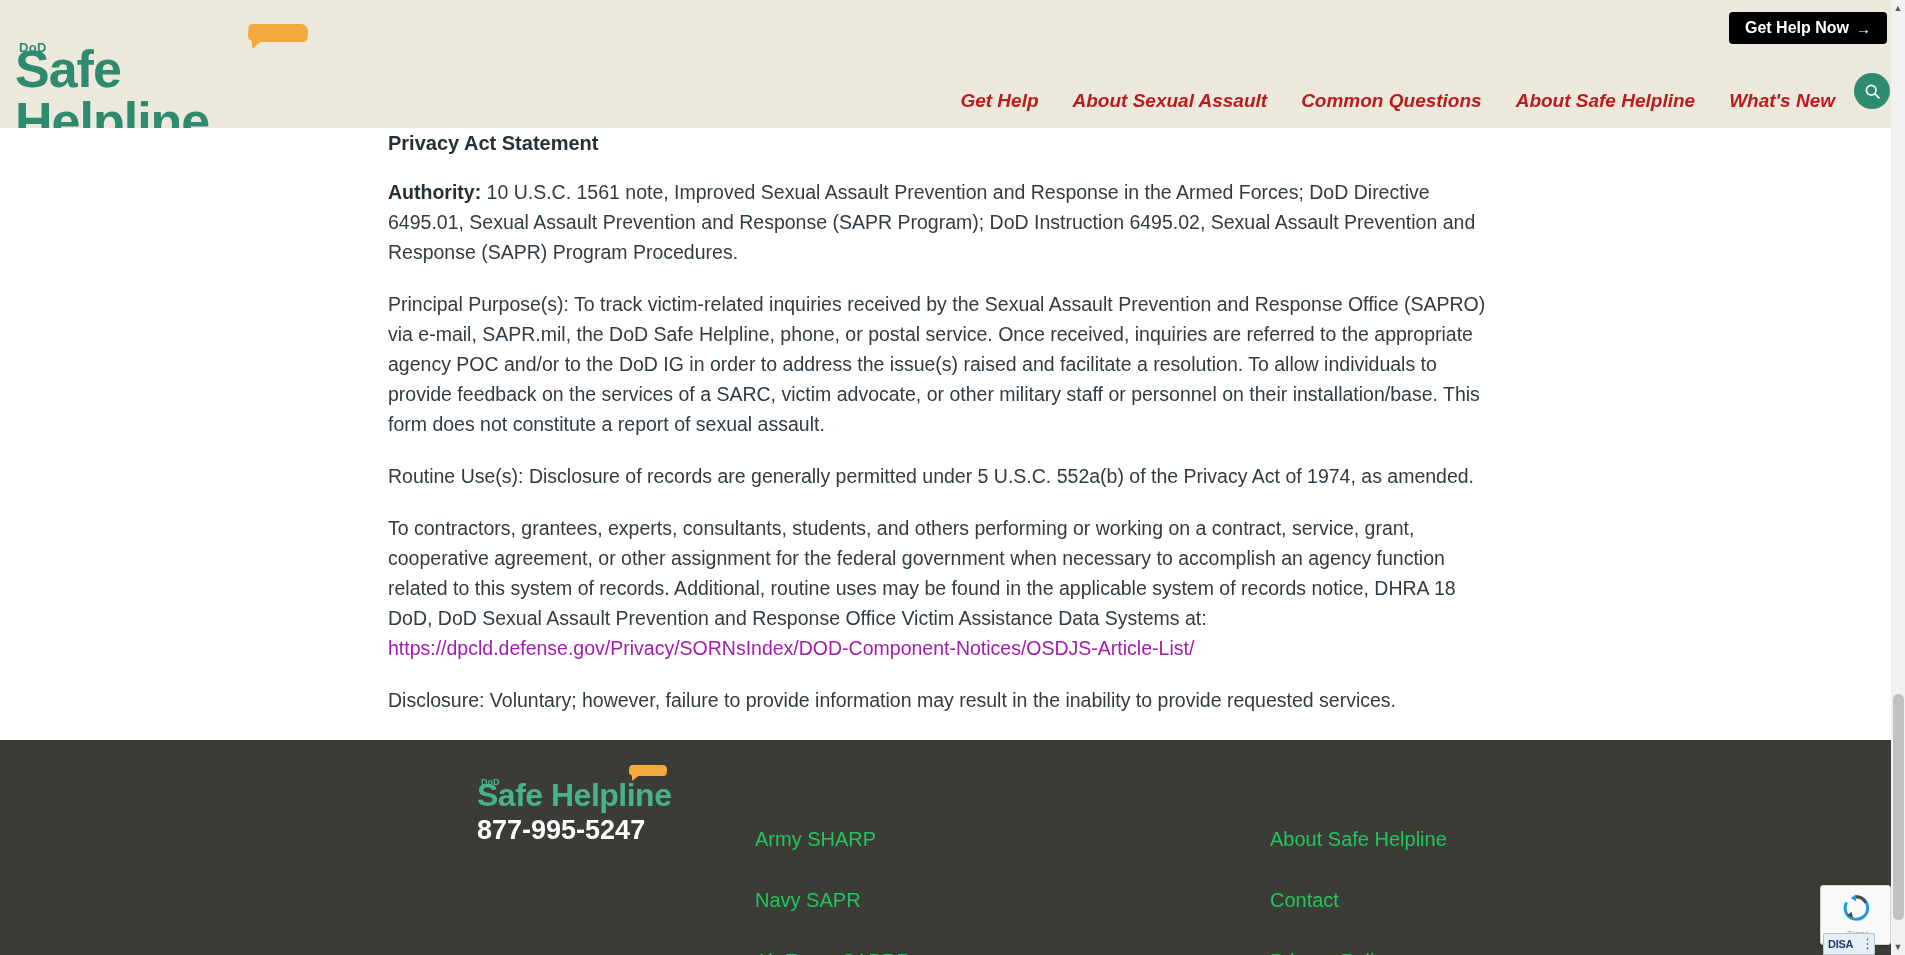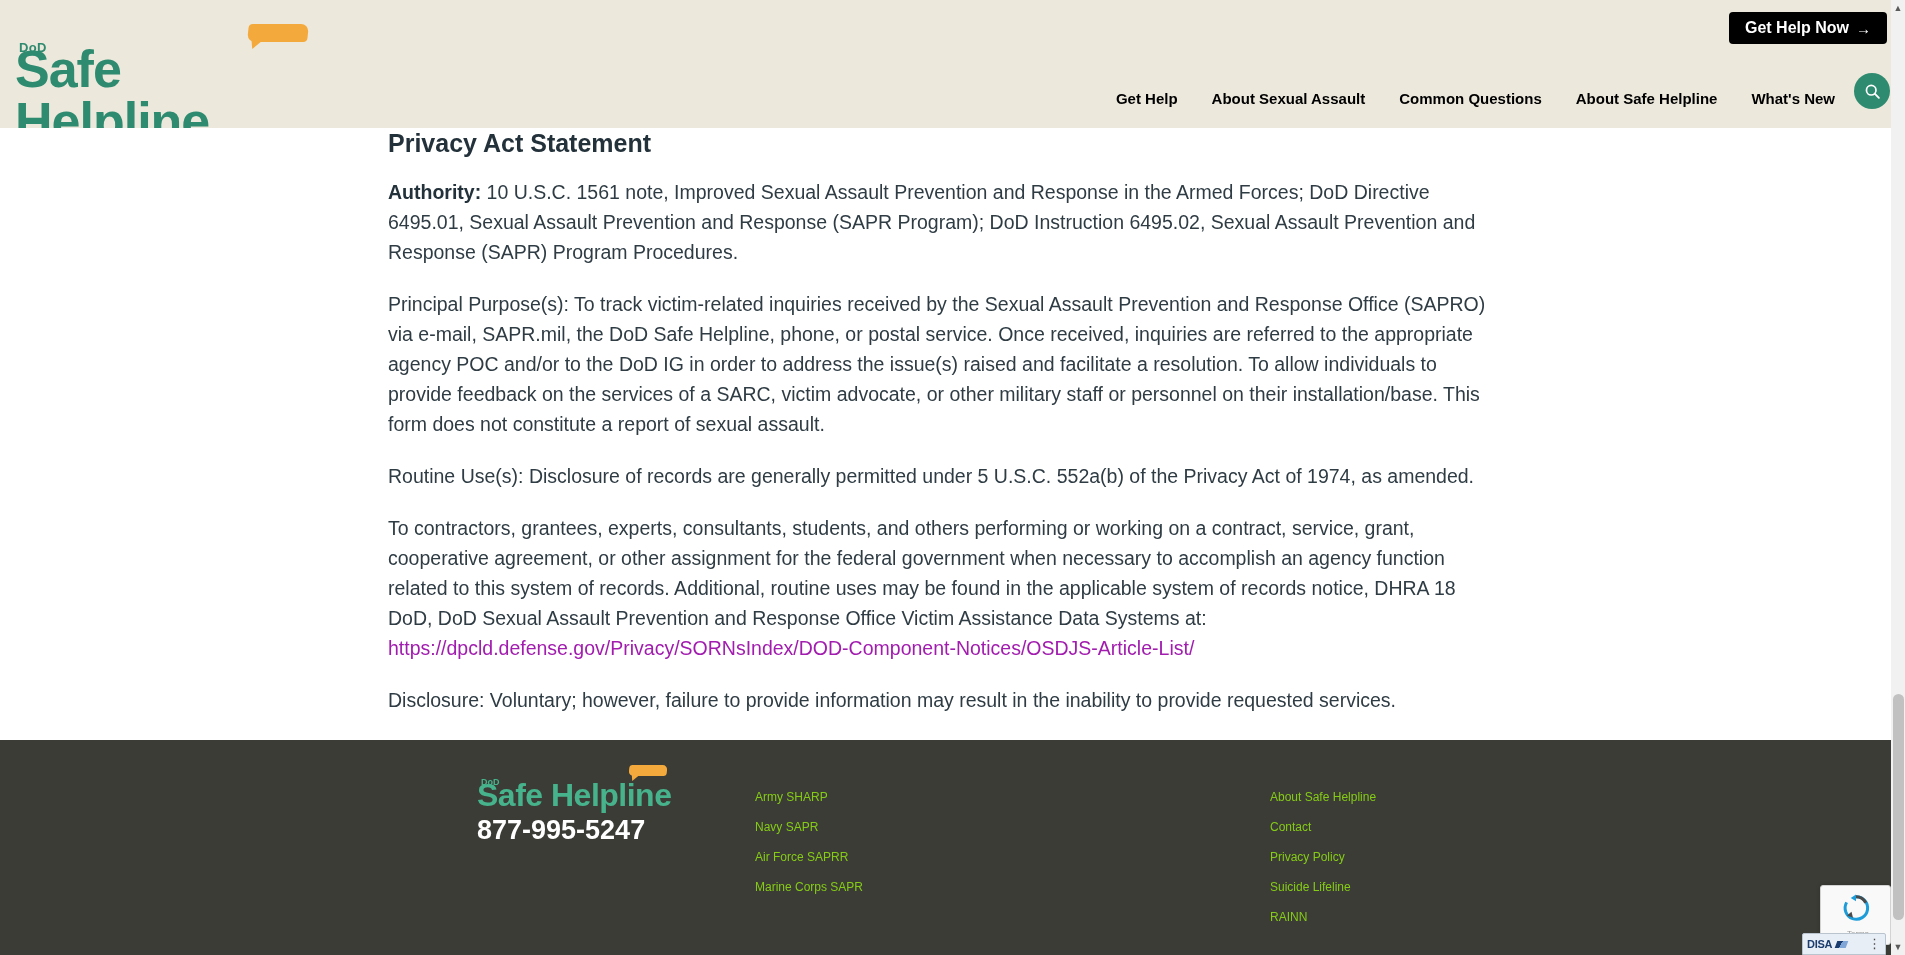--- a/index.html
+++ b/index.html
@@ -94,26 +94,27 @@
 
   .nav {
     position: absolute;
     right: 70px;
     top: 90px;
     display: flex;
     gap: 34px;
     align-items: center;
   }
   .nav a {
-    color: #000000;
-    font-size: 15px;
+    color: #b91c1c;
+    font-size: 19px;
     font-weight: bold;
     text-decoration: none;
     white-space: nowrap;
     cursor: pointer;
+    font-style: italic;
   }
   .search-btn {
     position: absolute;
     right: 15px;
     top: 73px;
     width: 36px;
     height: 36px;
     border-radius: 50%;
     background: #2e8b6f;
     display: flex;
@@ -140,21 +141,21 @@
     width: 1113px;
     color: #2f3c44;
     font-size: 19.5px;
     line-height: 30px;
     margin: 0 0 22px 0;
   }
   .para.first { padding-top: 11px; }
   .heading {
     width: 1113px;
     color: #23313a;
-    font-size: 25px;
+    font-size: 20px;
     font-weight: bold;
     line-height: 30px;
     margin: 0 0 19px 0;
   }
   .para b { font-weight: bold; color: #23313a; }
   .para a {
     color: #a21caf;
     text-decoration: none;
     word-break: break-word;
   }
@@ -220,26 +221,27 @@
     font-weight: bold;
     color: #ffffff;
     letter-spacing: 0px;
   }
   .f-col {
     position: absolute;
     top: 50px;
   }
   .f-col a {
     display: block;
-    color: #84cc16;
-    font-size: 12px;
+    color: #22c55e;
+    font-size: 20px;
     text-decoration: none;
     margin-bottom: 16px;
     cursor: pointer;
     white-space: nowrap;
+    margin-top: 38px;
   }
   .f-col-1 { left: 755px; }
   .f-col-2 { left: 1013px; }
   .f-col-3 { left: 1270px; }
 
   
   .scrollbar {
     position: absolute;
     right: 0;
     top: 0;
@@ -287,23 +289,23 @@
     height: 30px;
   }
   .recaptcha .rc-terms {
     font-size: 8px;
     color: #9b9b9b;
     line-height: 10px;
   }
 
   .disa-bar {
     position: absolute;
-    right: 19px;
+    right: 30px;
     bottom: 0px;
-    width: 84px;
+    width: 52px;
     height: 22px;
     background: #e8eef5;
     border: 1px solid #b9c4cf;
     border-radius: 2px 2px 0 0;
     display: flex;
     align-items: center;
     padding: 0 4px;
     gap: 4px;
   }
   .disa-logo {

